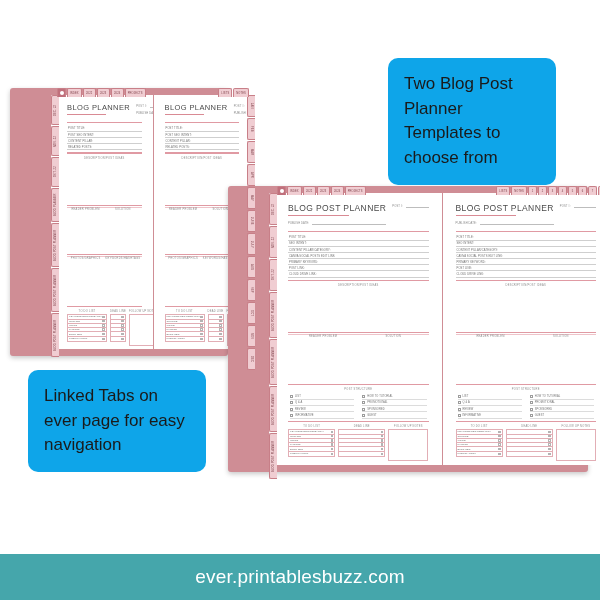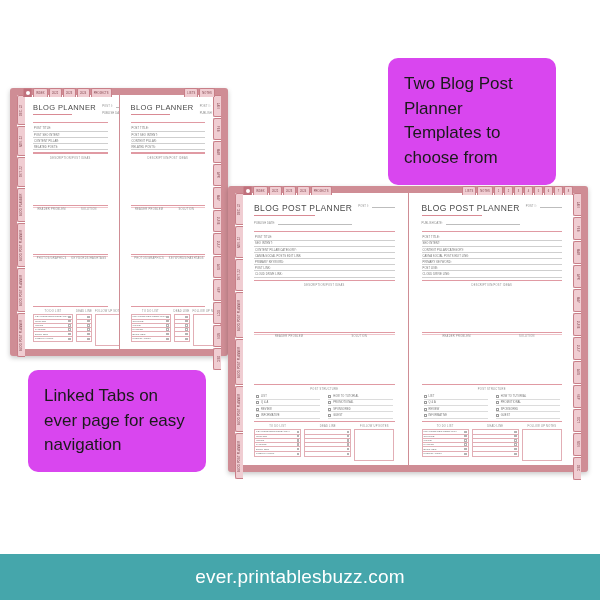--- a/index.html
+++ b/index.html
@@ -5,21 +5,21 @@
   * { box-sizing: border-box; }
   html, body { margin:0; padding:0; }
   body {
     width:600px; height:600px; background:#ffffff;
     font-family:"Liberation Sans", sans-serif;
     position:relative; overflow:hidden;
   }
 
   
   .callout {
-    position:absolute; background:#d946ef; border-radius:10px;
+    position:absolute; background:#0ea5e9; border-radius:10px;
     color:#1a1a1a; padding:14px 16px; line-height:1.45;
     font-size:17px; font-weight:400;
   }
   #callout-top { left:388px; top:58px; width:168px; }
   #callout-bottom { left:28px; top:370px; width:178px; font-size:17px; }
 
   
   #footer {
     position:absolute; left:0; bottom:0; width:600px; height:46px;
     background:#45a6ab; display:flex; align-items:center; justify-content:center;
@@ -27,21 +27,21 @@
   #footer span { color:#ffffff; font-size:19px; letter-spacing:.2px; }
 
   
   .spread {
     position:absolute; background:#cf8d95;
     border-radius:3px; box-shadow:0 2px 5px rgba(0,0,0,.22);
     padding:7px;
   }
   .spread-inner {
     position:relative; width:100%; height:100%;
-    background:#cf8d95; display:flex; gap:0;
+    background:#cf8d95; display:flex; gap:0;margin-left:34px;
   }
   #spread-1 { left:10px; top:88px; width:218px; height:268px; }
   #spread-2 { left:228px; top:186px; width:360px; height:286px; }
 
   .page {
     background:#ffffff; position:relative; flex:1 1 50%;
     display:flex; flex-direction:column; overflow:hidden;
     padding:4px 5px 4px 5px;
   }
   .page.left { margin-right:1px; }

